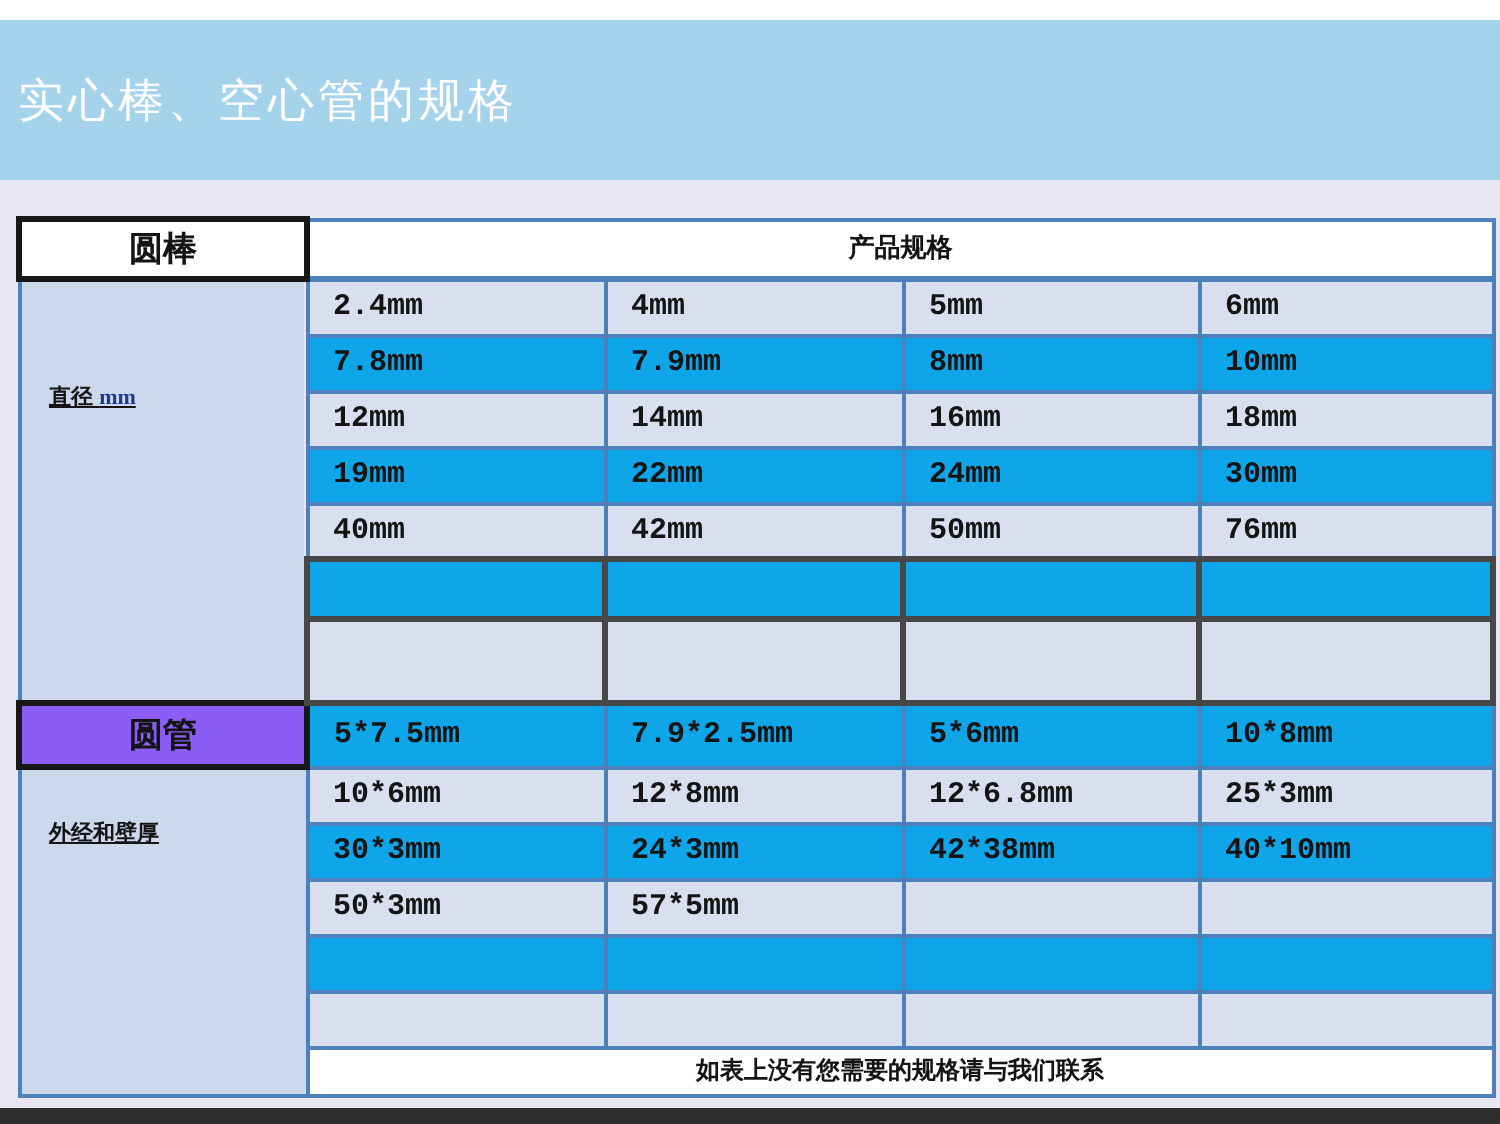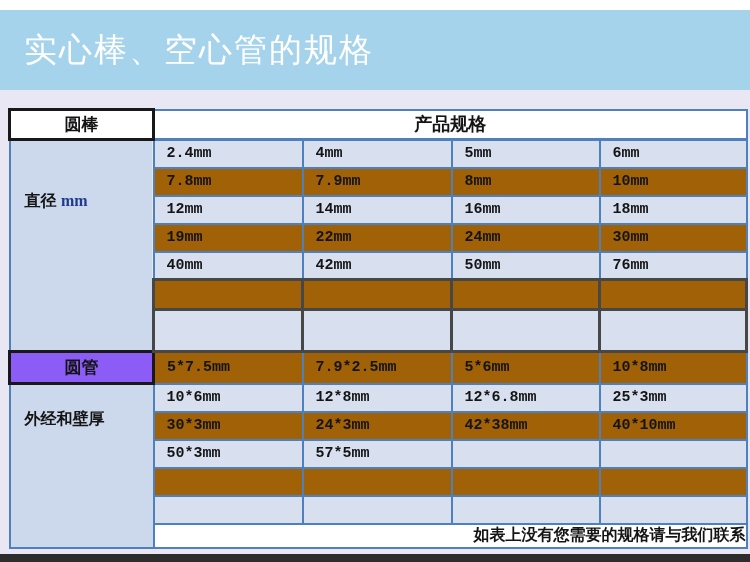--- a/index.html
+++ b/index.html
@@ -7,41 +7,41 @@
     --label-cell:#ccd8ec; --grid-blue:#4d80bd; --grid-dark:#474747;
     --cell-black-border:#181818; --bottom-bar:#2d2d2d; --title-text:#ffffff;
     --cell-text:#141414; --unit-navy:#1f3a8f;
   }
   *{margin:0;padding:0;box-sizing:border-box;}
   body{width:750px;height:562px;overflow:hidden;background:#fff;
        font-family:"Liberation Sans","DejaVu Sans",sans-serif;}
   .page{width:750px;height:562px;display:flex;flex-direction:column;}
   .top-strip{height:10px;background:#fff;flex:none;}
   .title-band{height:80px;background:var(--title-band);flex:none;display:flex;align-items:center;}
-  .title-band .title{color:var(--title-text);font-size:33px;letter-spacing:2px;
-       padding-left:24px;font-weight:400;}
+  .title-band .title{color:var(--title-text);font-size:23px;letter-spacing:2px;
+       padding-left:9px;font-weight:400;}
   .content{flex:1;background:var(--page-margin);padding:18px 5px 0 8px;}
   table{border-collapse:collapse;table-layout:fixed;width:737px;
         font-size:15px;font-weight:bold;color:var(--cell-text);}
   td{border:2px solid var(--grid-blue);overflow:hidden;white-space:nowrap;}
   .hdr td{height:30px;border-bottom-width:3px;background:#fff;}
   .corner{ text-align:center;font-size:17px;}
-  .prodhdr{text-align:center;font-size:18px;}
+  .prodhdr{text-align:center;font-size:13px;}
   .blk{border:3px solid var(--cell-black-border) !important;background:#8b5cf6;}
   .dark td{border-width:3px;border-color:var(--grid-dark);}
-  td.lab{background:var(--label-cell);vertical-align:top;font-size:16px;padding-left:14px;}
+  td.lab{background:var(--label-cell);vertical-align:top;font-size:11px;padding-left:14px;text-decoration:underline;}
   td.lab.diam{padding-top:50px;}
   td.lab.wall{padding-top:24px;}
   .unit{font-family:"Liberation Serif","DejaVu Serif",serif;color:var(--unit-navy);}
   td.v{padding-left:12px;font-family:Liberation Mono, monospace;}
   tr.bandB td.v, tr.bandB td.e{background:var(--row-band);}
-  tr.bandA td.v, tr.bandA td.e{background:#a16207;}
+  tr.bandA td.v, tr.bandA td.e{background:#0ea5e9;}
   tr.r2{height:28px;} tr.e1{height:30px;} tr.e2{height:42px;} tr.pipe{height:32px;}
   tr.e3{height:28px;} tr.foot{height:24px;}
-  td.note{background:#fff;text-align:right;font-size:16px;}
+  td.note{background:#fff;text-align:center;font-size:12px;}
   .bottom-bar{height:8px;background:var(--bottom-bar);flex:none;}
 </style>
 </head>
 <body>
 
 <div class="page">
   <div class="top-strip"></div>
 
   <div class="title-band">
     <span class="title">实心棒、空心管的规格</span>

